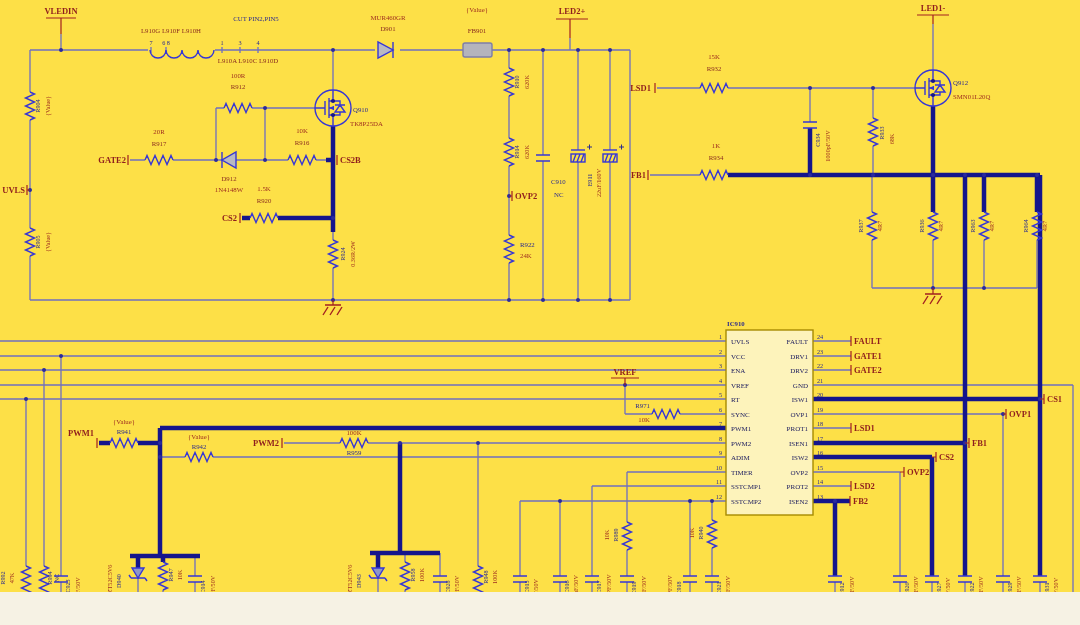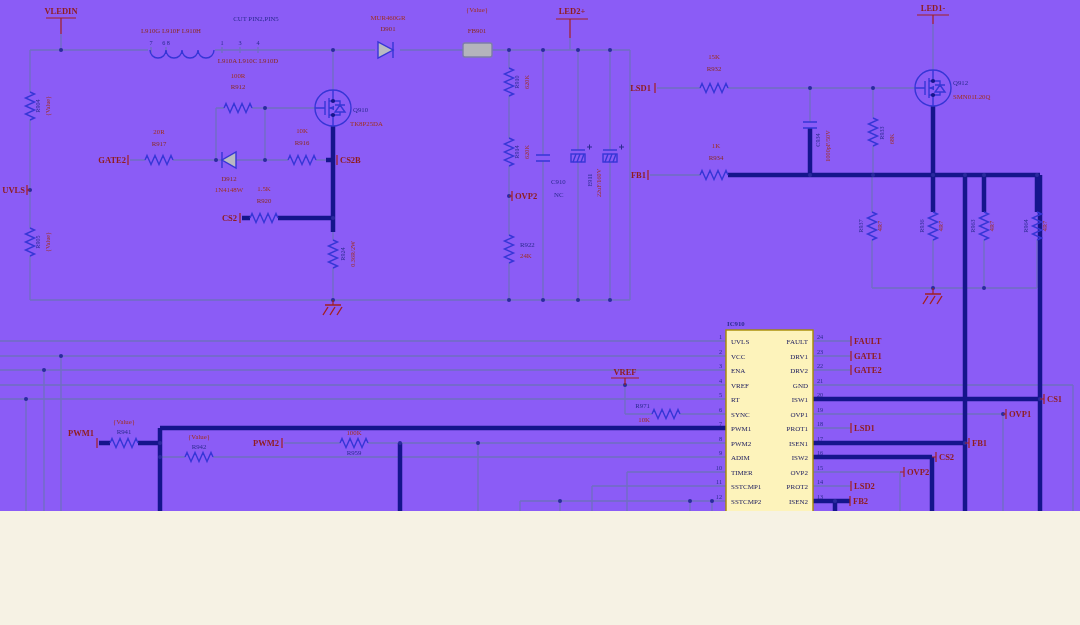--- a/index.html
+++ b/index.html
@@ -1,16 +1,16 @@
 <!DOCTYPE html>
 <html><head>
 <meta charset="utf-8">
 <style>
   html,body{margin:0;padding:0;background:#f6f2e4;}
-  #stage{width:1080px;height:511px;position:relative;background:#8b5cf6;overflow:hidden;}
+  #stage{width:1080px;height:592px;position:relative;background:#fde047;overflow:hidden;}
   svg{display:block;}
   text{font-family:"Liberation Serif",serif;}
   .w{stroke:#6f6fc0;stroke-width:1.3;fill:none}
   .tk{stroke:#15158c;stroke-width:4.5;fill:none}
   .dt{stroke:#2a2a9e;stroke-width:4;stroke-linecap:round;fill:none}
   .rd{stroke:#a32020;stroke-width:1.2;fill:none}
   .cp{stroke:#3636d6;stroke-width:1.4;fill:none}
   .net{fill:#8f1d1d;font-weight:bold;font-size:8.5px}
   .ref{fill:#2b2b8f;font-size:6.8px}
   .mref{fill:#8a2c20;font-size:6.8px}

